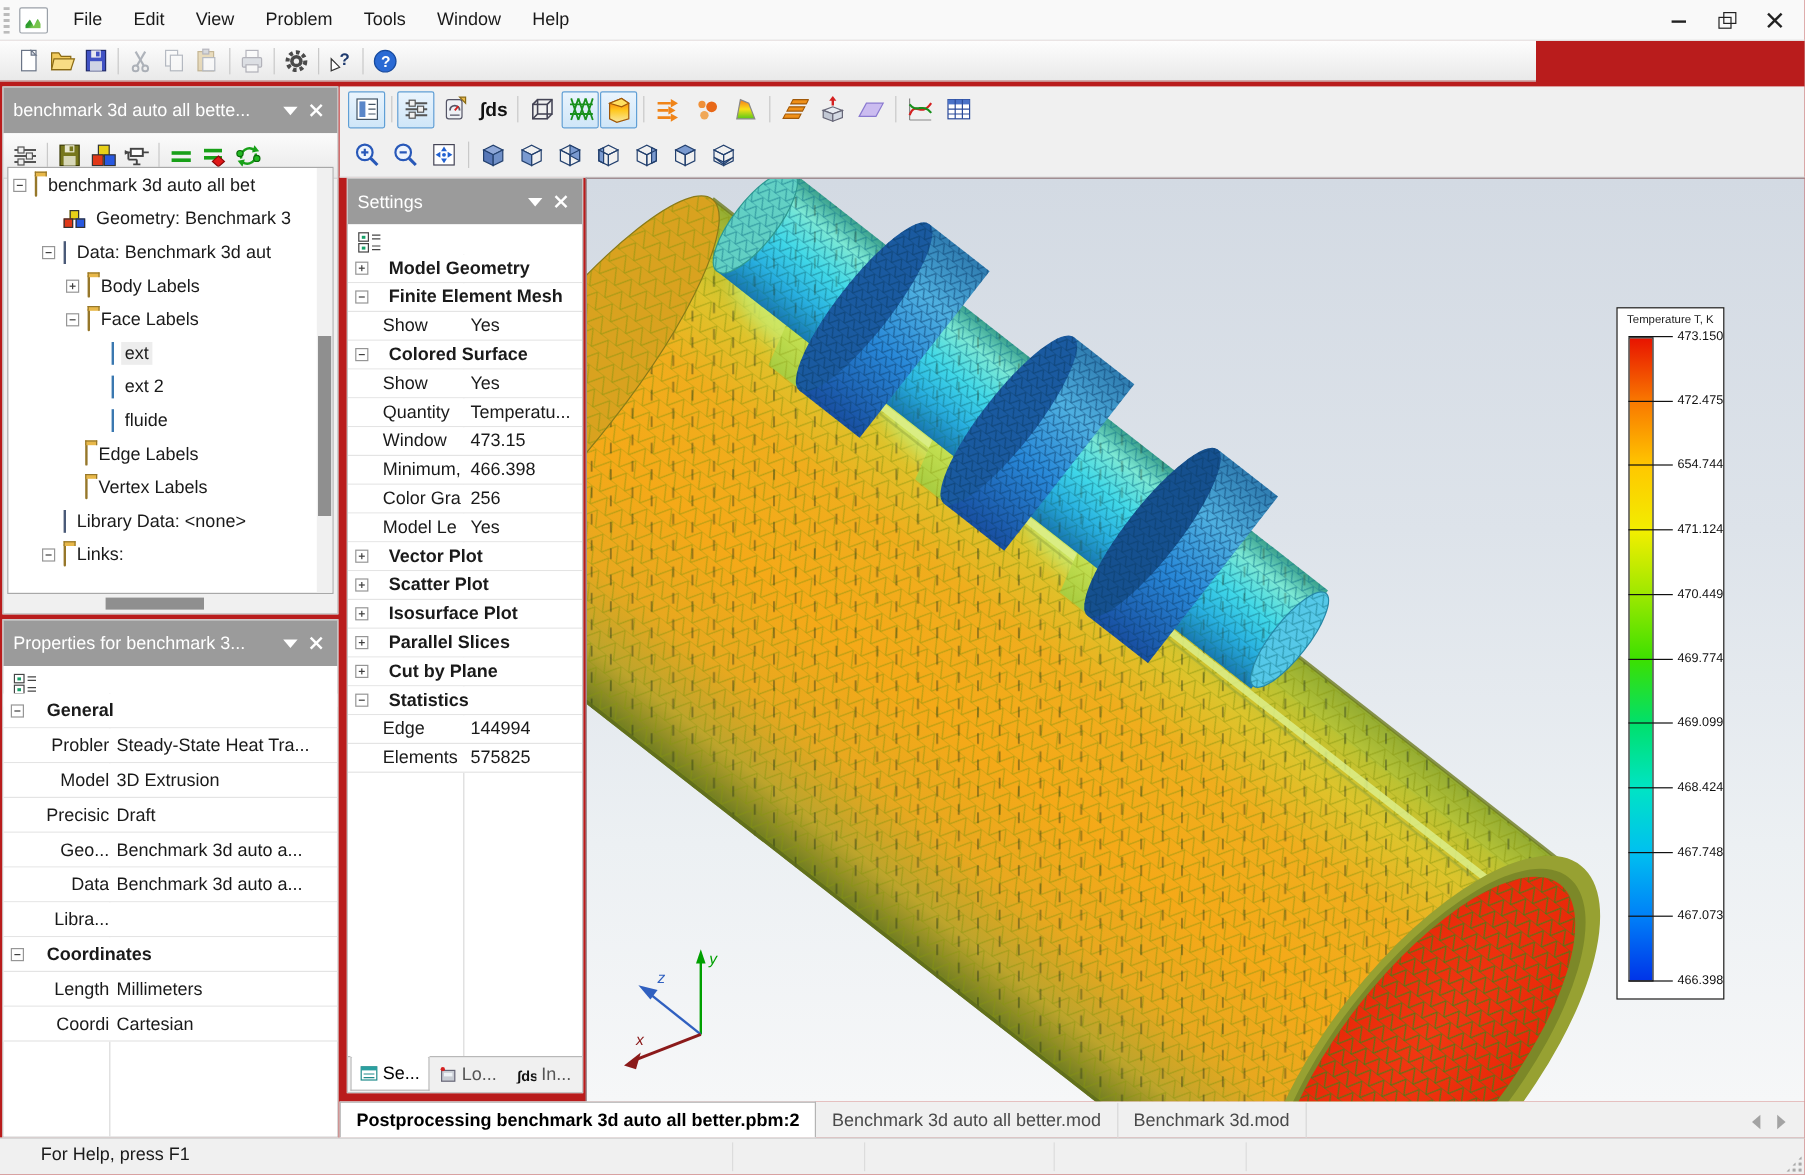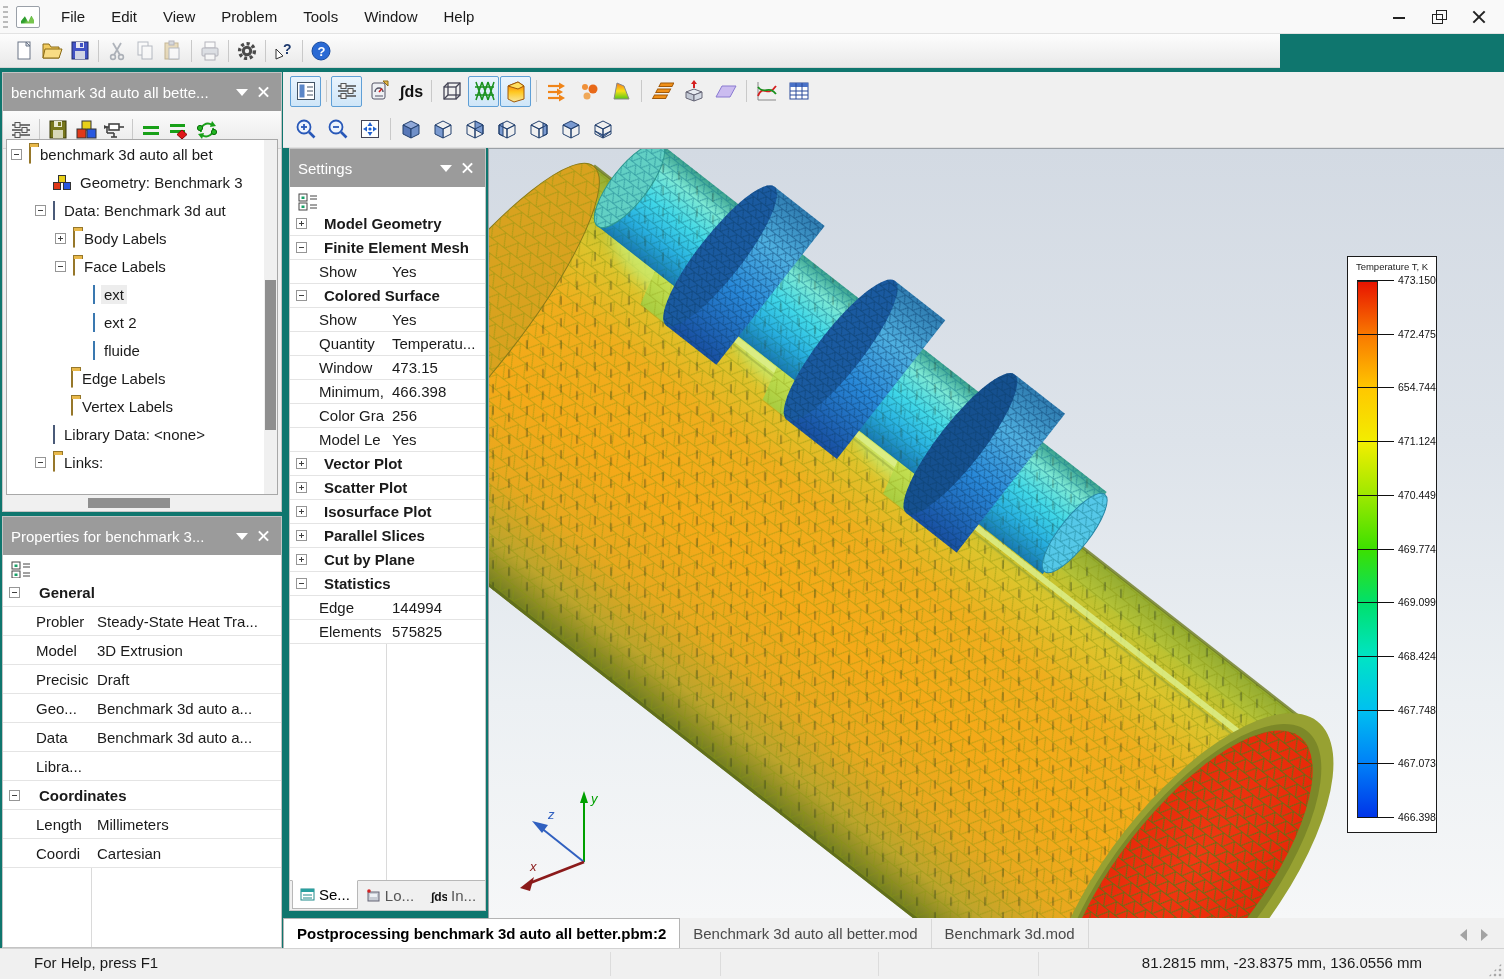--- a/index.html
+++ b/index.html
@@ -1,17 +1,17 @@
 <!DOCTYPE html>
 <html><head>
 <meta charset="utf-8">
 <style>
   * { margin:0; padding:0; box-sizing:border-box; }
   html,body { background:#d8d8d8; }
-  #app { position:relative; width:1504px; height:979px; background:#0f766e;
+  #app { position:relative; width:1504px; height:979px; background:#b91c1c;
          font-family:"Liberation Sans", sans-serif; font-size:15px; color:#1a1a1a; overflow:hidden; }
 
   
   .menu-bar { position:absolute; top:0; left:0; right:0; height:34px; background:#f9f9f9;
               border-bottom:1px solid #e3e3e3; display:flex; align-items:center; }
   .drag-dots { width:5px; height:22px; margin-left:3px;
                background:repeating-linear-gradient(#bbb 0 2px, transparent 2px 5px); }
   .app-icon { width:24px; height:22px; margin:0 8px 0 8px; background:#fff; border:1px solid #9aa0a8;
               border-radius:2px; position:relative; }
   .app-icon::after { content:""; position:absolute; left:4px; top:9px; width:13px; height:8px;
@@ -84,21 +84,21 @@
   .icon-row { height:34px; background:#fff; border-bottom:1px solid #dcdcdc; display:flex; align-items:center; padding-left:8px; }
   .gridwrap { position:absolute; left:0; right:0; bottom:0; background:#fff; }
   .props-panel .gridwrap { top:61px; }
   .colsep { position:absolute; top:0; bottom:0; width:1px; background:#dadada; }
   .prow { display:flex; align-items:center; border-bottom:1px solid #e4e4e4; background:#fff; position:relative; }
   .props-panel .prow { height:29px; }
   .prow .pname { overflow:hidden; white-space:nowrap; flex:0 0 auto; }
   .prow .pval { overflow:hidden; white-space:nowrap; flex:1; padding-left:6px; }
   .prow.section { font-weight:bold; }
   .prow.section .exp { margin-left:6px; }
-  .props-panel .pname { width:88px; padding-left:33px; }
+  .props-panel .pname { width:88px; padding-left:33px;text-align:right; }
   .props-panel .section .slabel { padding-left:12px; }
 
   
   .settings-panel { position:absolute; left:289px; top:148px; width:197px; height:763px; background:#fff;
                     border:1px solid #c4c4c4; }
   .settings-panel .gridwrap { top:63px; bottom:30px; }
   .settings-panel .prow { height:24px; }
   .settings-panel .pname { width:96px; padding-left:29px; }
   .settings-panel .section .slabel { padding-left:10px; }
   .panel-tabs { position:absolute; left:0; right:0; bottom:0; height:30px; background:#f0f0f0;
@@ -998,17 +998,16 @@
       <span class="nav-arrow right"></span>
     </span>
   </div>
 
   <div class="status-bar">
     <span class="sb-help">For Help, press F1</span>
     <span class="sb-div" style="left:610px"></span>
     <span class="sb-div" style="left:720px"></span>
     <span class="sb-div" style="left:878px"></span>
     <span class="sb-div" style="left:1038px"></span>
-    <span class="sb-coords">81.2815 mm, -23.8375 mm, 136.0556 mm</span>
     <span class="sb-grip"></span>
   </div>
 
 </div>
 
 </body></html>

